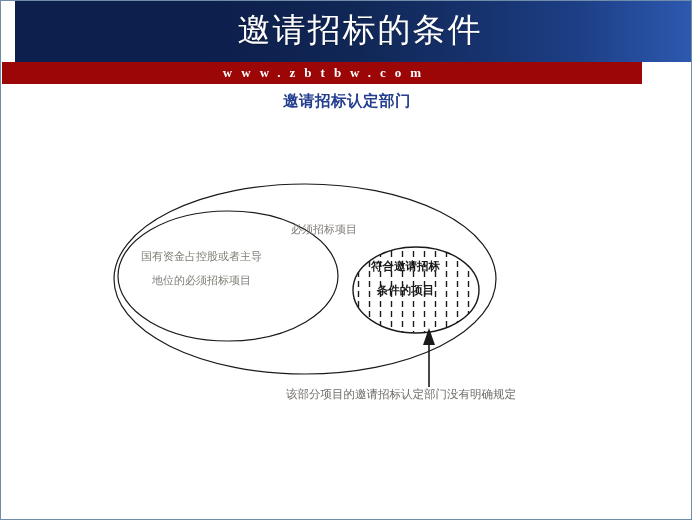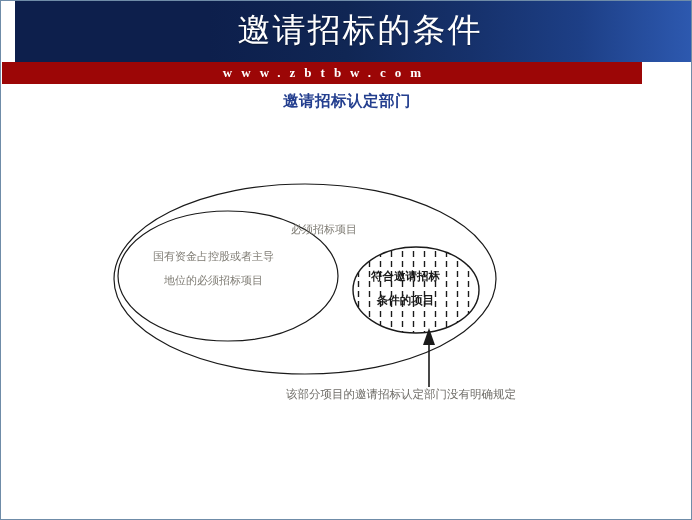--- a/index.html
+++ b/index.html
@@ -99,24 +99,24 @@
   .d-label {
     position: absolute;
     color: #7d7a72;
     font-size: 11px;
     line-height: 19px;
     font-family: "Liberation Serif", "DejaVu Serif", serif;
     white-space: nowrap;
     text-align: center;
   }
   .d-label-outer { left: 290px; top: 45px; margin-top: 24px; }
-  .d-label-middle { left: 140px; top: 93px; line-height: 24px; margin-left: 12px; }
+  .d-label-middle { left: 140px; top: 93px; line-height: 24px; }
   .d-label-inner {
     left: 370px;
-    top: 113px;
+    top: 103px;
     color: #1a1a1a;
     font-weight: bold;
     font-size: 11.5px;
     line-height: 24px;
   }
   .d-caption {
     position: absolute;
     left: 285px;
     top: 236px;
     color: #6f6d68;

